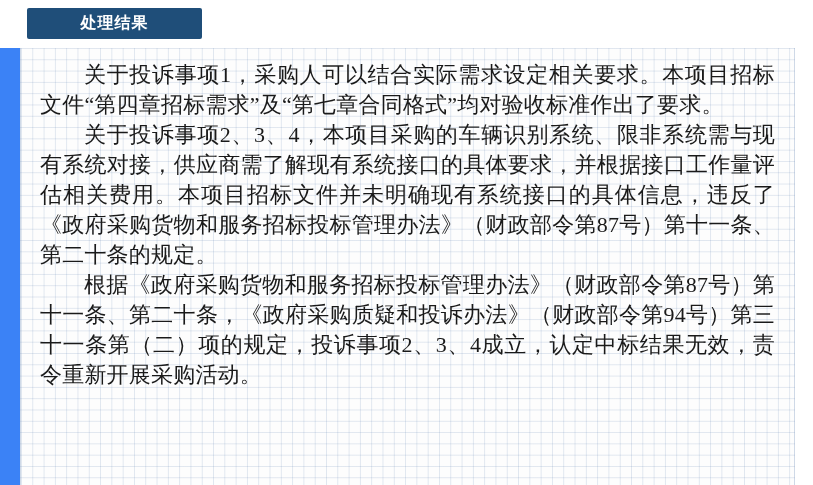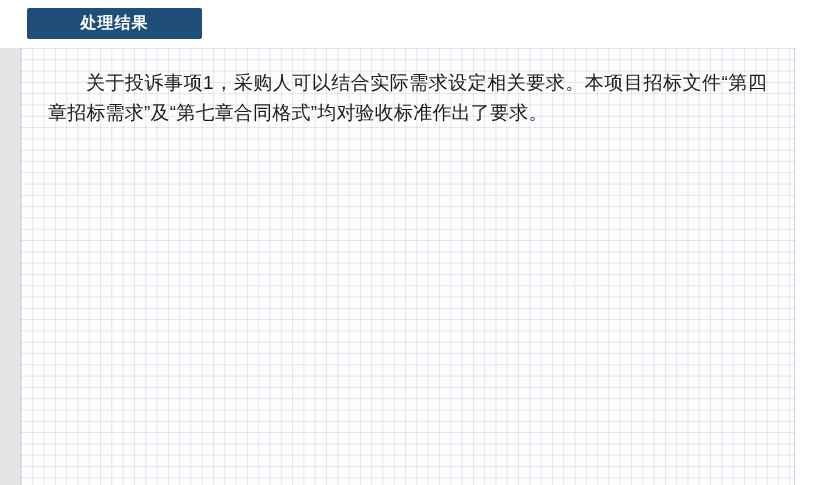--- a/index.html
+++ b/index.html
@@ -15,21 +15,21 @@
     overflow: hidden;
   }
 
   
   .page {
     position: absolute;
     left: 0;
     top: 0;
     width: 687px;
     height: 485px;
-    background-color: #e5e5e5;
+    background-color: #3b82f6;
   }
 
   .grid-area {
     position: absolute;
     left: 20px;
     top: 48px;
     width: 773px;
     height: 437px;
     background-color: #fdfdfd;
     background-image:
@@ -73,43 +73,45 @@
   .content {
     position: absolute;
     left: 30px;
     top: 60px;
     width: 755px;
     box-sizing: border-box;
     padding: 0 10px;
   }
 
   p.para {
-    margin: 8px;
-    font-size: 19px;
+    margin: 0;
+    font-size: 22px;
     line-height: 30px;
     color: #1a1a1a;
     text-align: justify;
     text-justify: inter-ideograph;
     text-indent: 2em;
-    font-family: Liberation Sans, sans-serif;
+    font-family: Liberation Serif, serif;
     letter-spacing: 0.2px;
   }
 
   p.spacer-before {
     margin-top: 30px;
   }
 </style>
 </head>
 <body>
 
 <div class="page">
 
   <div class="grid-area"></div>
 
   <div class="header-band">
     <div class="title-tab">处理结果</div>
   </div>
 
   <div class="content">
     <p class="para">关于投诉事项1，采购人可以结合实际需求设定相关要求。本项目招标文件“第四章招标需求”及“第七章合同格式”均对验收标准作出了要求。</p>
+    <p class="para">关于投诉事项2、3、4，本项目采购的车辆识别系统、限非系统需与现有系统对接，供应商需了解现有系统接口的具体要求，并根据接口工作量评估相关费用。本项目招标文件并未明确现有系统接口的具体信息，违反了《政府采购货物和服务招标投标管理办法》（财政部令第87号）第十一条、第二十条的规定。</p>
+    <p class="para">根据《政府采购货物和服务招标投标管理办法》（财政部令第87号）第十一条、第二十条，《政府采购质疑和投诉办法》（财政部令第94号）第三十一条第（二）项的规定，投诉事项2、3、4成立，认定中标结果无效，责令重新开展采购活动。</p>
   </div>
 
 </div>
 
 </body></html>

